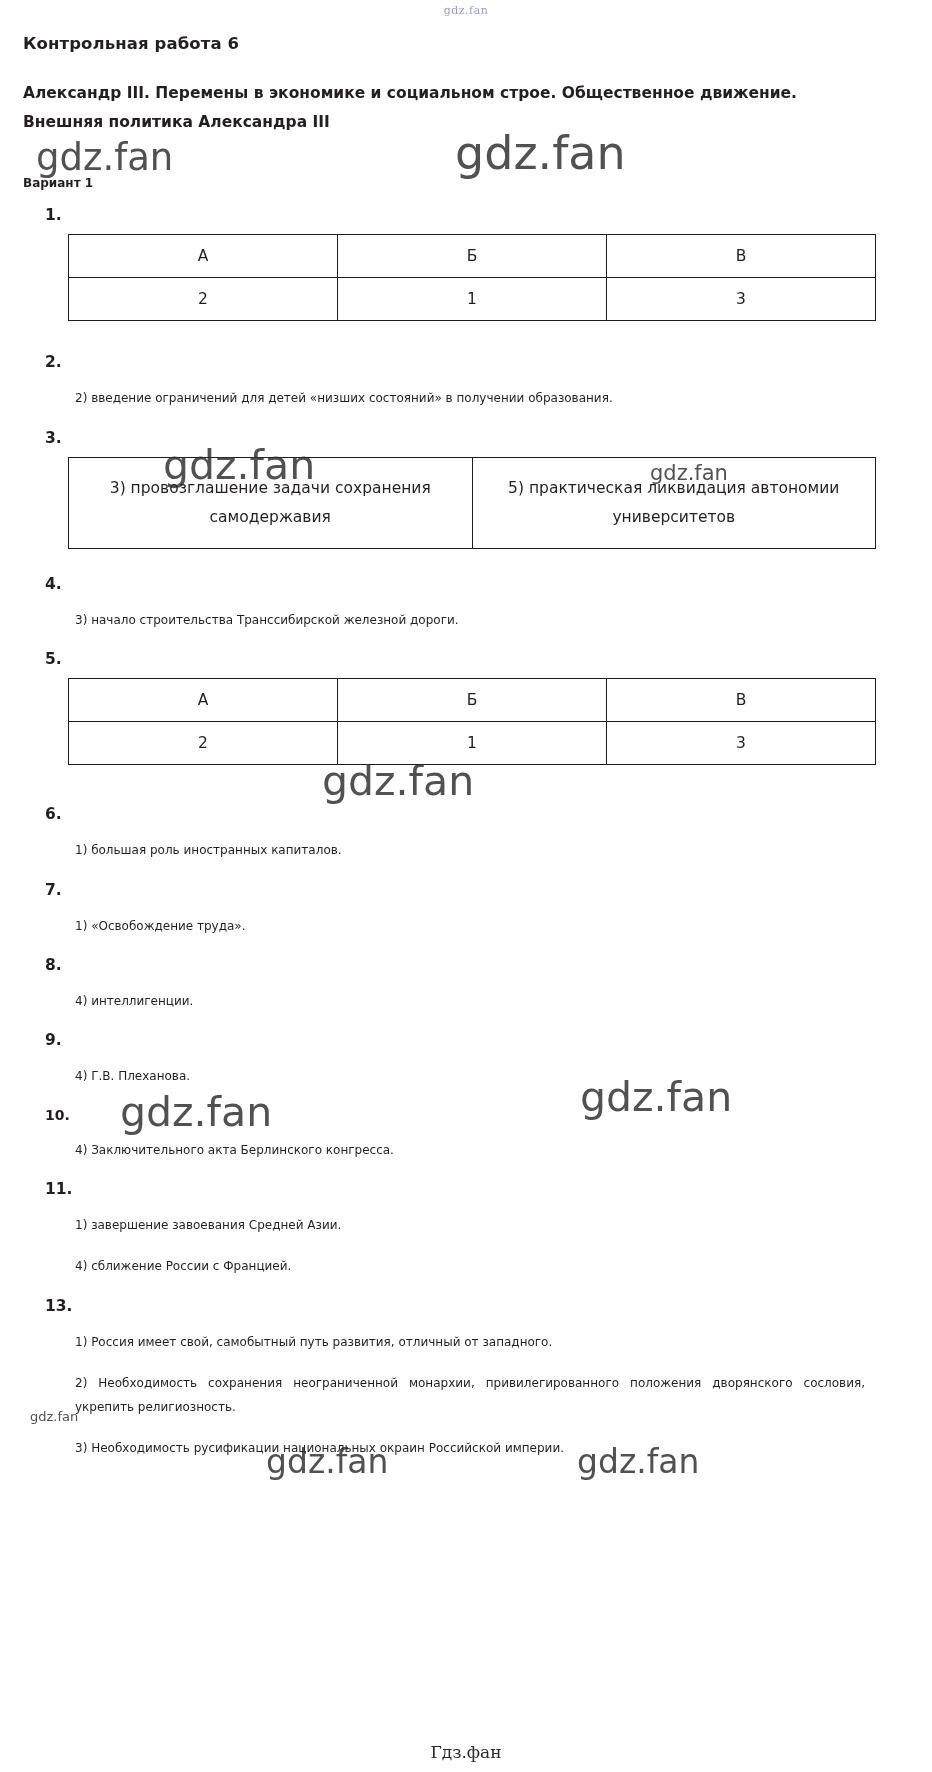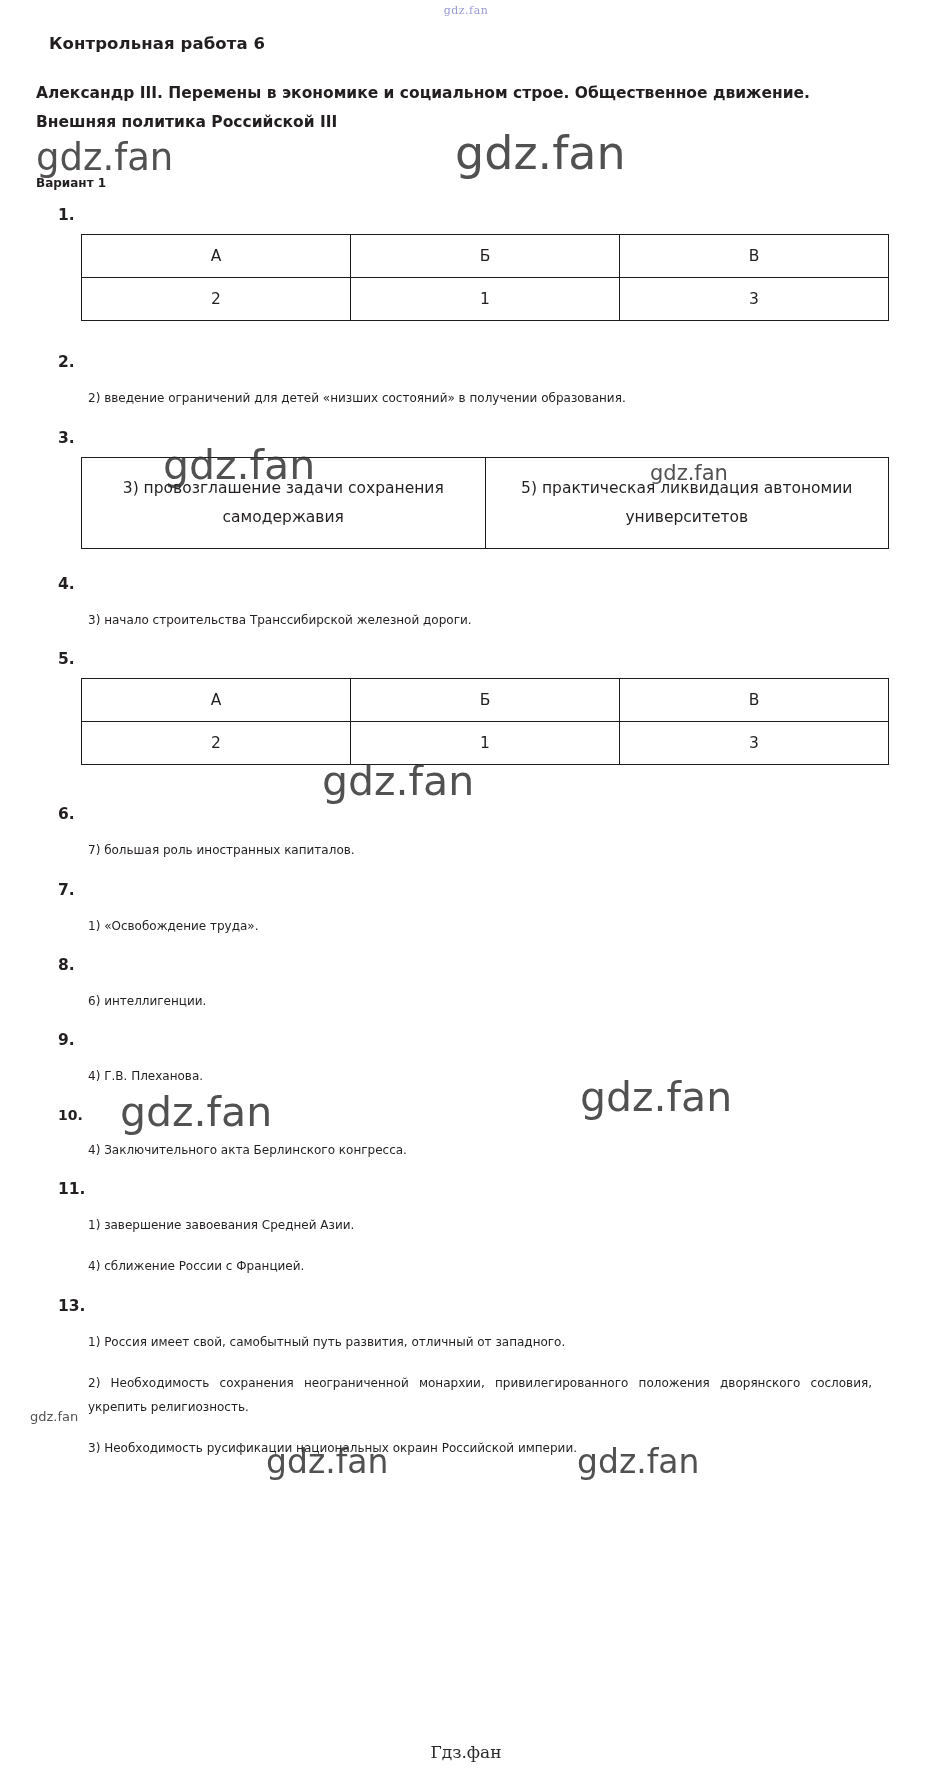--- a/index.html
+++ b/index.html
@@ -13,37 +13,37 @@
     position: relative;
     font-family: "DejaVu Sans", sans-serif;
     color: #231f20;
     overflow: hidden;
   }
   .page {
     position: relative;
     width: 932px;
     min-height: 1772px;
     box-sizing: border-box;
-    padding: 34px 60px 20px 36px;
+    padding: 34px 60px 20px 23px;
   }
   .wm-top {
     position: absolute;
     top: 4px;
     left: 0;
     width: 932px;
     text-align: center;
     font-family: "DejaVu Serif", serif;
     font-size: 11px;
     color: #9a9ad8;
     letter-spacing: 0.5px;
   }
   .doc-title {
     font-size: 16.5px;
     font-weight: bold;
-    margin: 0 0 26px 13px;
+    margin: 0 0 26px 0;
     letter-spacing: 0.1px;
   }
   .doc-subtitle {
     font-size: 15.5px;
     font-weight: bold;
     line-height: 1.85;
     margin: 0 0 40px 0;
     max-width: 800px;
   }
   .variant {
@@ -124,21 +124,21 @@
   }
 </style>
 </head>
 <body>
 
 <div class="page">
 
   <div class="wm-top">gdz.fan</div>
 
   <h1 class="doc-title">Контрольная работа 6</h1>
-  <div class="doc-subtitle">Александр III. Перемены в экономике и социальном строе. Общественное движение. Внешняя политика Российской III</div>
+  <div class="doc-subtitle">Александр III. Перемены в экономике и социальном строе. Общественное движение. Внешняя политика Александра III</div>
   <div class="variant">Вариант 1</div>
 
   <div class="qnum">1.</div>
   <table class="grid">
     <tbody>
         <tr>
       <td>А</td>
       <td>Б</td>
       <td>В</td>
     </tr>
@@ -182,27 +182,27 @@
       <td>2</td>
       <td>1</td>
       <td>3</td>
     </tr>
   </tbody>
     </table>
 
   <div class="spacer-lg"></div>
 
   <div class="qnum">6.</div>
-  <div class="answer">7) большая роль иностранных капиталов.</div>
+  <div class="answer">1) большая роль иностранных капиталов.</div>
 
   <div class="qnum">7.</div>
   <div class="answer">1) «Освобождение труда».</div>
 
   <div class="qnum">8.</div>
-  <div class="answer">6) интеллигенции.</div>
+  <div class="answer">4) интеллигенции.</div>
 
   <div class="qnum">9.</div>
   <div class="answer">4) Г.В. Плеханова.</div>
 
   <div class="qnum small">10.</div>
   <div class="answer">4) Заключительного акта Берлинского конгресса.</div>
 
   <div class="qnum">11.</div>
   <div class="answer">1) завершение завоевания Средней Азии.</div>
 

